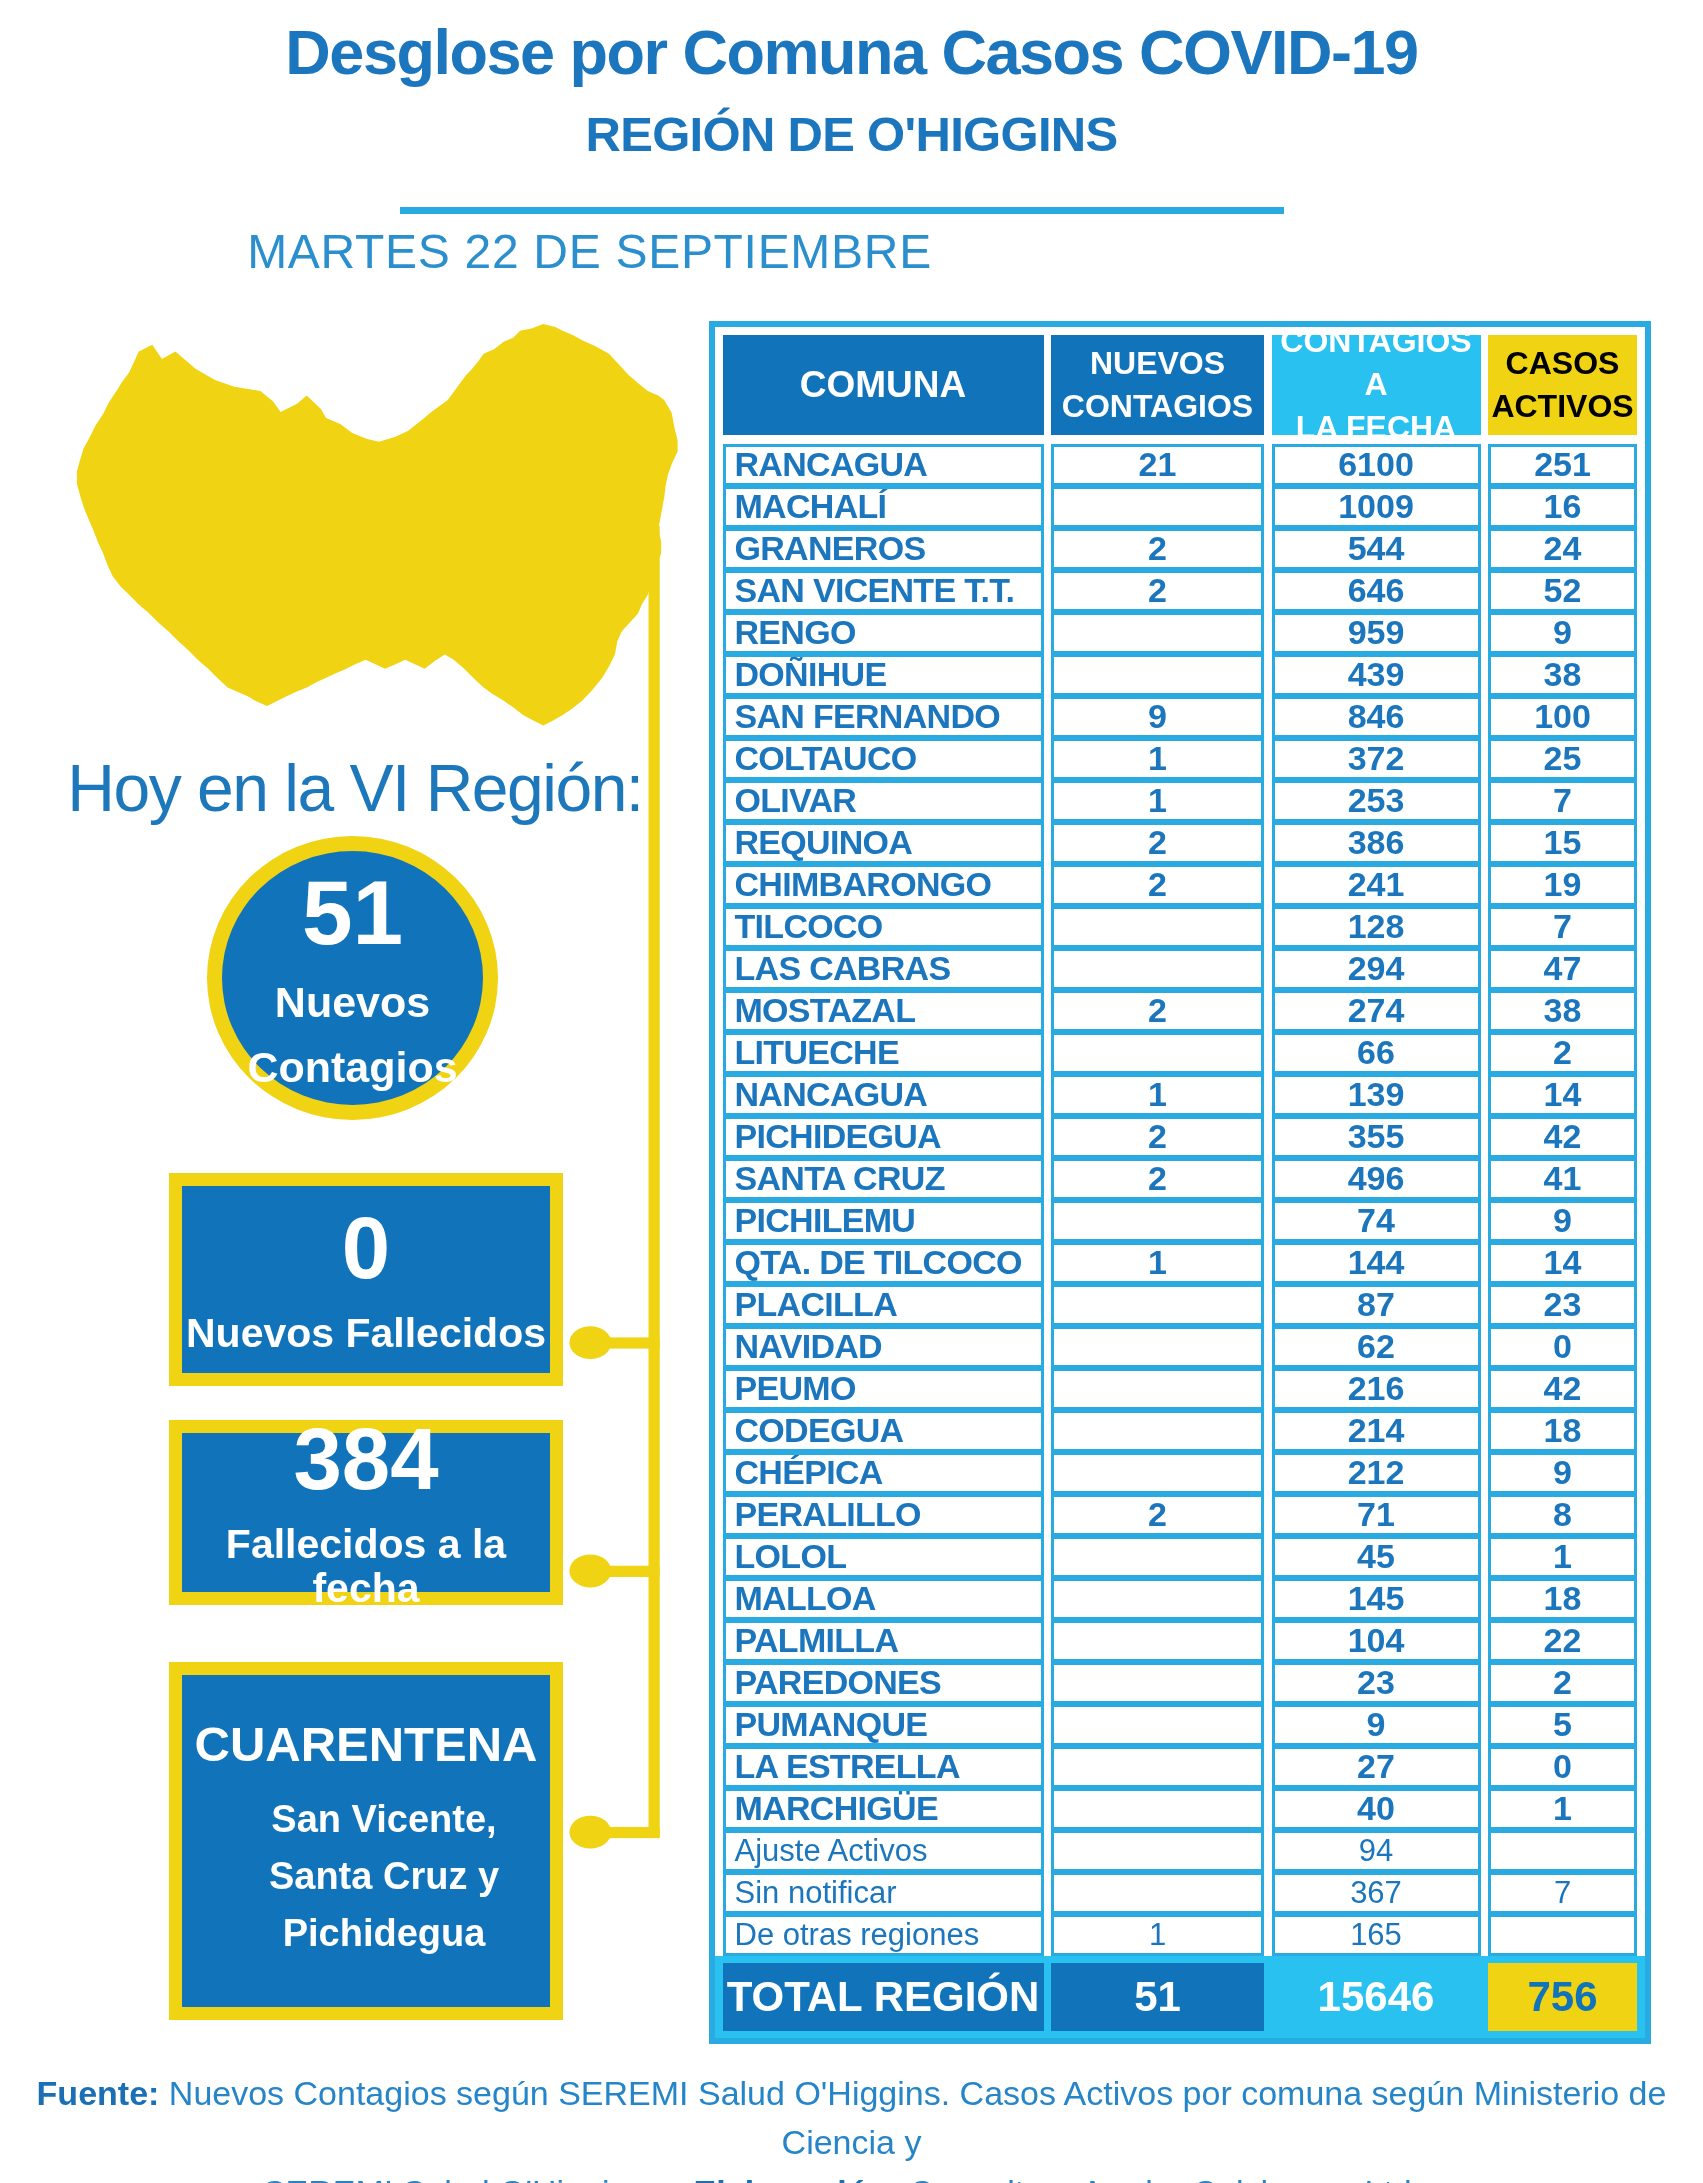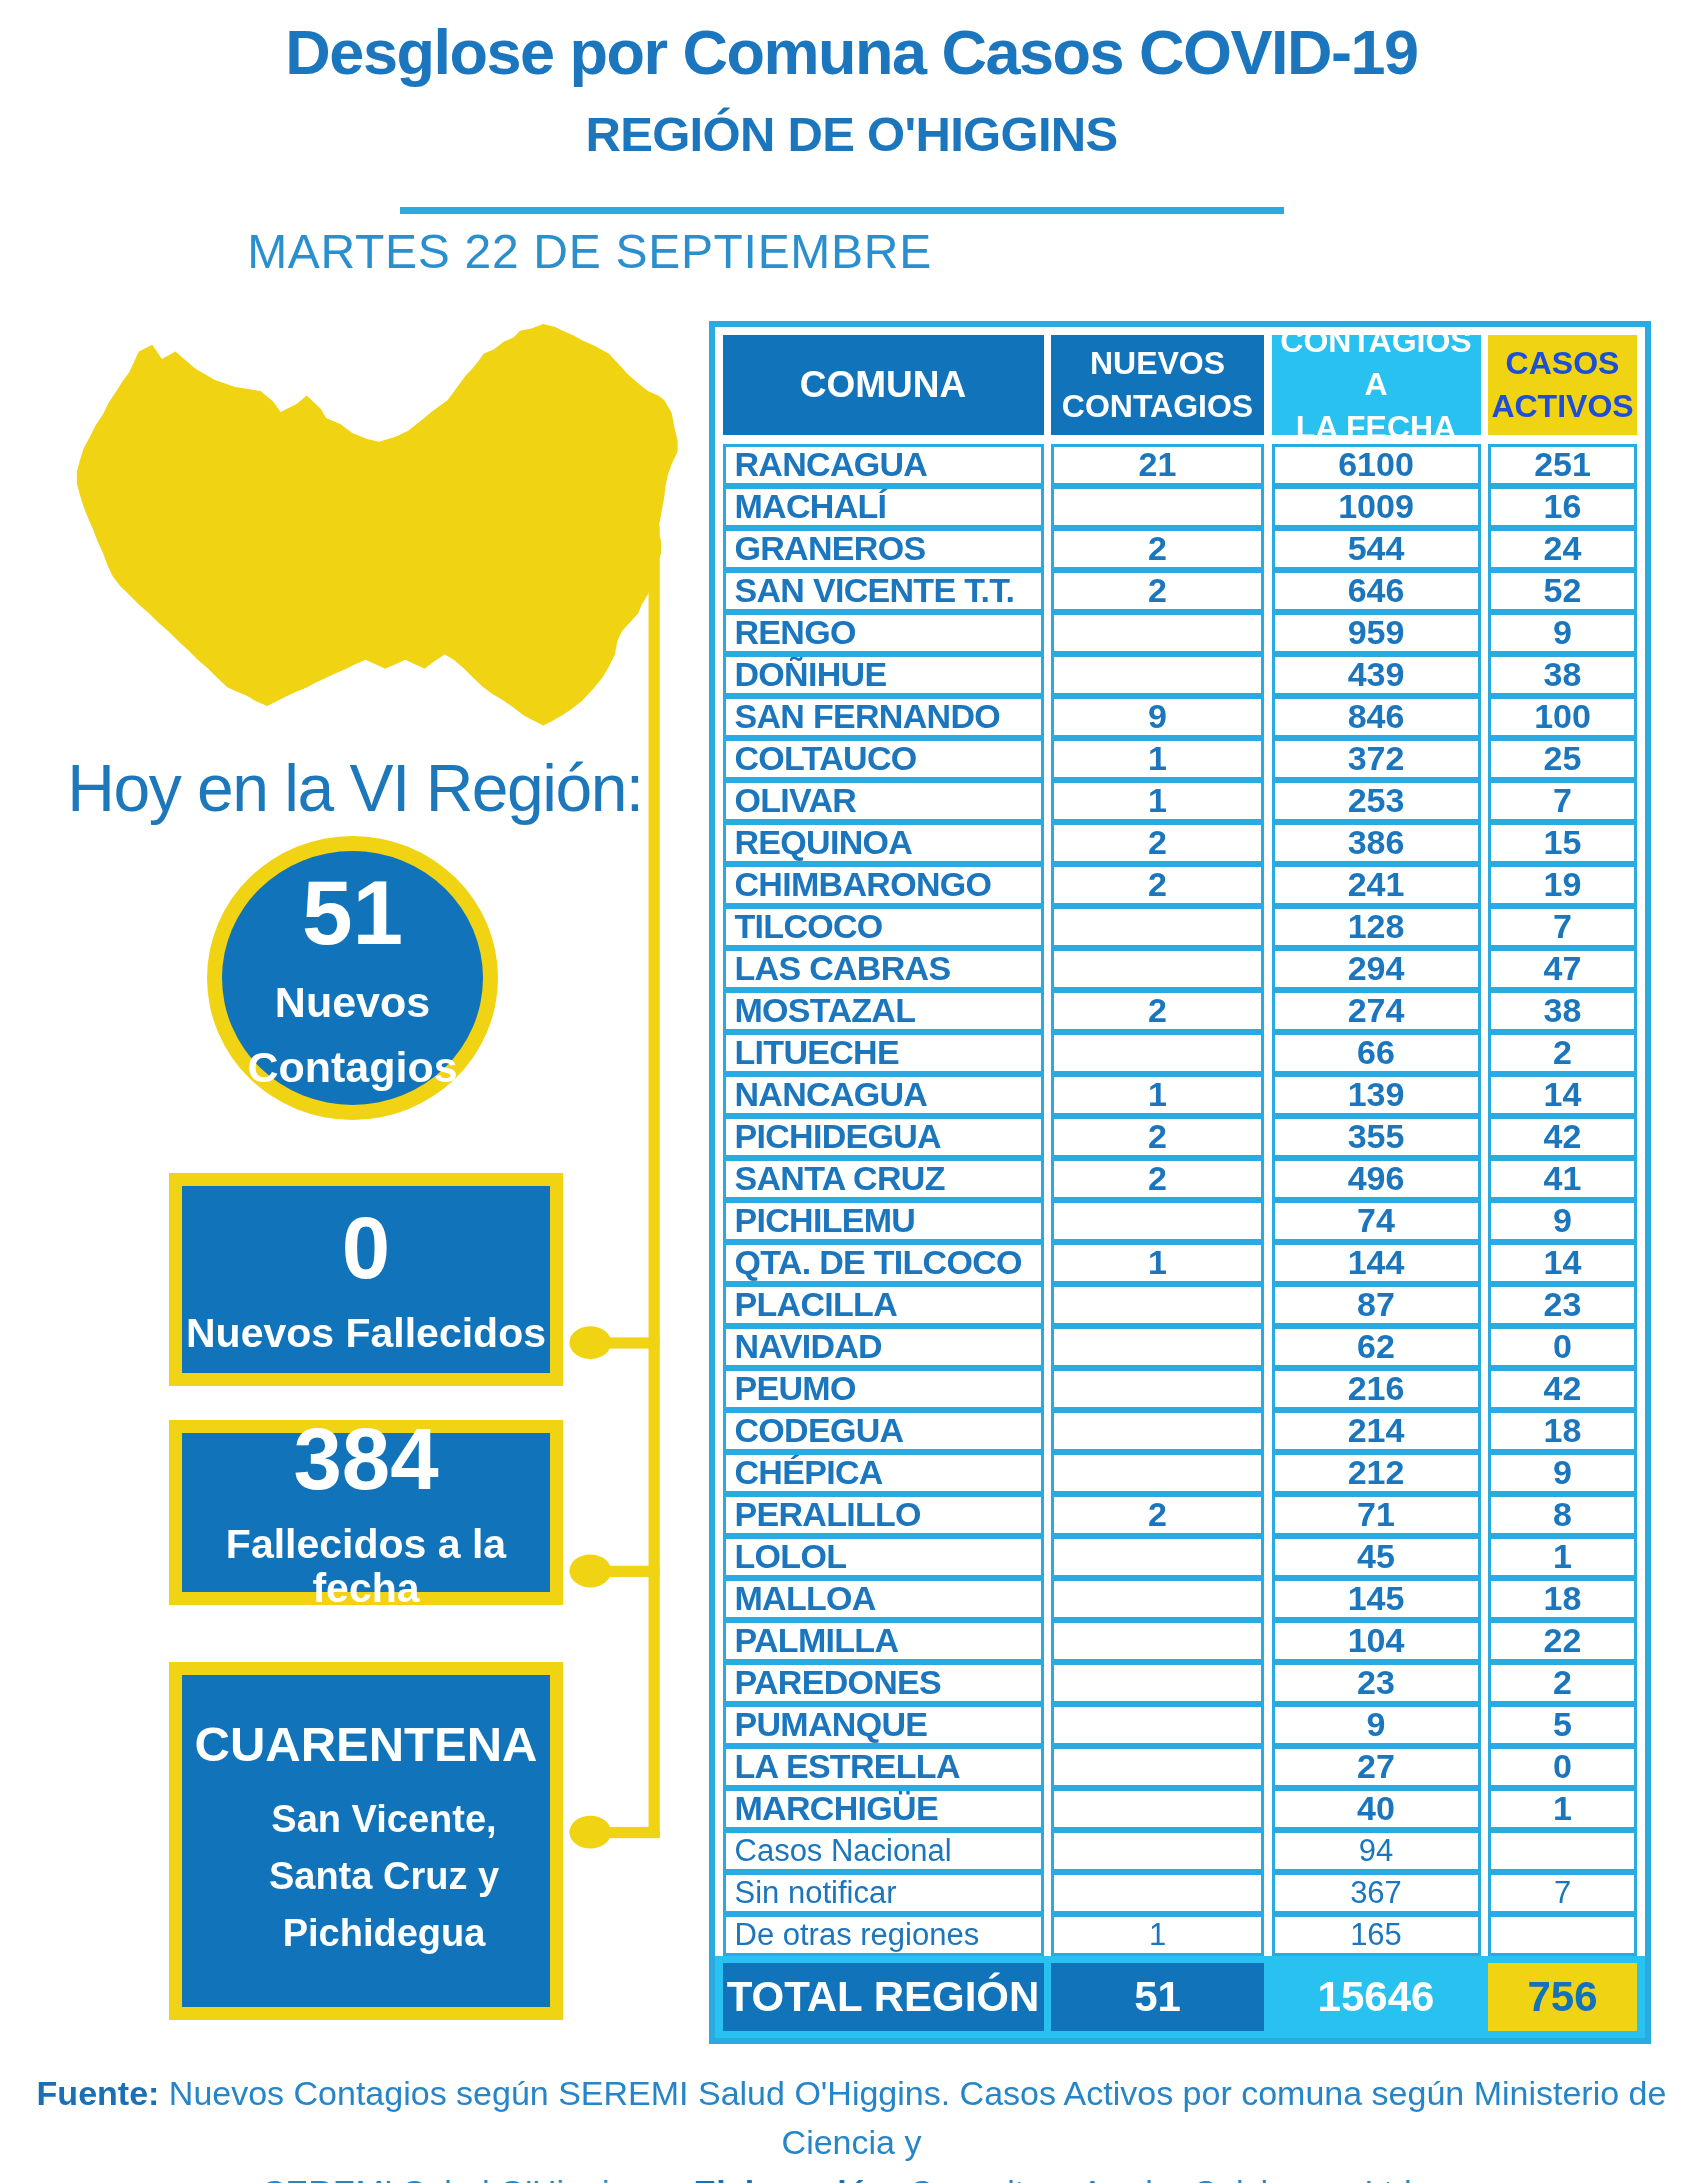--- a/index.html
+++ b/index.html
@@ -48,21 +48,21 @@
          grid-template-columns:321px 213px 209px 149px;
          grid-template-rows:109px repeat(36,42px) 75px;
          column-gap:7.5px;row-gap:0;}
   .hcell{margin-bottom:9px;display:flex;flex-direction:column;align-items:center;
          justify-content:center;font-weight:700;text-align:center;}
   .hcell .hl{font-size:32px;line-height:43px;}
   .h-comuna{background:#1173b9;color:#ffffff;}
   .h-comuna .hl{font-size:37px;}
   .h-nuevos{background:#1173b9;color:#ffffff;}
   .h-contagios{background:#29c1f0;color:#ffffff;}
-  .h-activos{background:#f0d313;color:#1d4ed8;}
+  .h-activos{background:#f0d313;color:#000000;}
 
   .cell{border:3px solid #29abe2;background:#ffffff;box-sizing:border-box;
         color:#1b76bd;display:flex;align-items:center;overflow:hidden;}
   .cell.name{justify-content:flex-start;padding-left:9px;
              font-size:34px;font-weight:700;letter-spacing:-0.7px;}
   .cell.val{justify-content:center;font-size:34px;font-weight:600;}
   .trow{display:contents;}
   .trow.plain .cell.name{font-weight:400;font-size:31px;letter-spacing:0;}
   .trow.plain .cell.val{font-weight:400;font-size:31px;}
 
@@ -319,21 +319,21 @@
           <div class="cell name">LA ESTRELLA</div>
           <div class="cell val"></div>
           <div class="cell val">27</div>
           <div class="cell val">0</div>
         </div><div class="trow">
           <div class="cell name">MARCHIGÜE</div>
           <div class="cell val"></div>
           <div class="cell val">40</div>
           <div class="cell val">1</div>
         </div><div class="trow plain">
-          <div class="cell name">Casos Nacional</div>
+          <div class="cell name">Ajuste Activos</div>
           <div class="cell val"></div>
           <div class="cell val">94</div>
           <div class="cell val"></div>
         </div><div class="trow plain">
           <div class="cell name">Sin notificar</div>
           <div class="cell val"></div>
           <div class="cell val">367</div>
           <div class="cell val">7</div>
         </div><div class="trow plain">
           <div class="cell name">De otras regiones</div>

